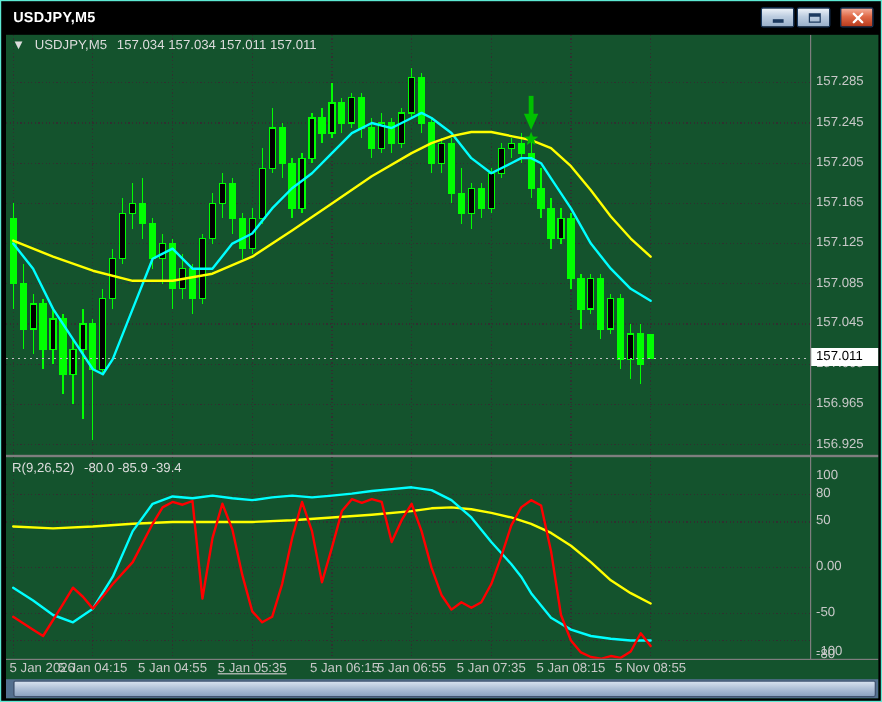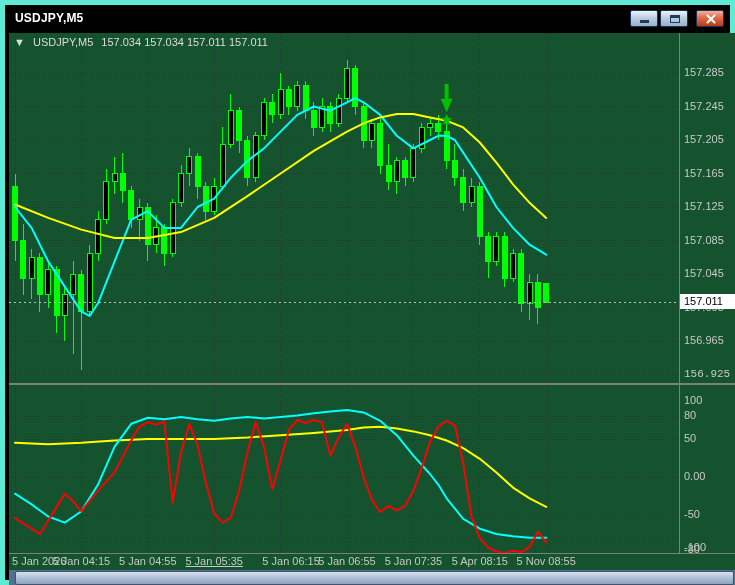--- a/index.html
+++ b/index.html
@@ -1,20 +1,20 @@
 <!DOCTYPE html>
 <html><head>
 <meta charset="utf-8">
 <style>
   html,body{margin:0;padding:0;}
   body{width:735px;height:585px;position:relative;overflow:hidden;
        font-family:"Liberation Sans",sans-serif;background:#000;}
   .window{position:absolute;inset:0;box-sizing:border-box;
           background:linear-gradient(180deg,#5585c4 0%,#34659f 18%,#2a5globe 0,#2a5a96 55%,#234f88 100%);
-          border:5px solid #5eead4;}
+          border:1px solid #5eead4;}
   .titlebar{position:absolute;left:4px;top:2px;right:4px;height:24px;}
   .title{position:absolute;left:6px;top:4px;font-size:12px;font-weight:bold;color:#fff;
          text-shadow:1px 1px 1px rgba(0,0,0,.55);letter-spacing:.2px;}
   .controls{position:absolute;right:2px;top:3px;display:flex;}
   .wbtn{width:28px;height:17px;margin-left:2px;border:1px solid #17365c;border-radius:2px;
         background:linear-gradient(#eef3f9,#bdcde0 45%,#9ab0ca);position:relative;padding:0;cursor:default;}
   .wbtn.close{margin-left:8px;background:linear-gradient(#f5b09b,#e06a48 45%,#b83a1c);}
   .g-min{position:absolute;left:9px;bottom:3px;width:9px;height:3px;background:#1d3a5f;}
   .g-max{position:absolute;left:9px;top:4px;width:10px;height:8px;border:1px solid #1d3a5f;
          border-top:3px solid #1d3a5f;box-sizing:border-box;background:transparent;}
@@ -232,21 +232,21 @@
       <div id="price-tag" style="top: 261.475px;">157.011</div>
     <div class="plabel" style="top: 33px;">157.285</div>
         <div class="plabel" style="top: 66.5px;">157.245</div>
         <div class="plabel" style="top: 100px;">157.205</div>
         <div class="plabel" style="top: 133.5px;">157.165</div>
         <div class="plabel" style="top: 167px;">157.125</div>
         <div class="plabel" style="top: 200.5px;">157.085</div>
         <div class="plabel" style="top: 234px;">157.045</div>
         <div class="plabel" style="top: 267.5px;">157.005</div>
         <div class="plabel" style="top: 301px;">156.965</div>
-        <div class="plabel" style="top: 334.5px; font-family: Liberation Mono, monospace;">156.925</div>
+        <div class="plabel" style="top: 334.5px;">156.925</div>
       </div>
 
     <div class="sep" id="sep1"></div>
 
     <div class="pane" id="ind-pane">
       <svg id="ind-svg" width="670" height="168">
           <line x1="6" y1="0" x2="6" y2="168" stroke="#303030" stroke-dasharray="1,2" shape-rendering="crispEdges"></line>
           <line x1="72.4" y1="0" x2="72.4" y2="168" stroke="#303030" stroke-dasharray="1,2" shape-rendering="crispEdges"></line>
           <line x1="138.8" y1="0" x2="138.8" y2="168" stroke="#303030" stroke-dasharray="1,2" shape-rendering="crispEdges"></line>
           <line x1="205.20000000000002" y1="0" x2="205.20000000000002" y2="168" stroke="#303030" stroke-dasharray="1,2" shape-rendering="crispEdges"></line>
@@ -257,41 +257,45 @@
           <line x1="537.2" y1="0" x2="537.2" y2="168" stroke="#303030" stroke-dasharray="1,2" shape-rendering="crispEdges"></line>
           <line x1="0" y1="31.200000000000003" x2="670" y2="31.200000000000003" stroke="#303030" stroke-dasharray="1,2" shape-rendering="crispEdges"></line>
           <line x1="0" y1="54" x2="670" y2="54" stroke="#303030" stroke-dasharray="1,2" shape-rendering="crispEdges"></line>
           <line x1="0" y1="92" x2="670" y2="92" stroke="#303030" stroke-dasharray="1,2" shape-rendering="crispEdges"></line>
           <line x1="0" y1="130" x2="670" y2="130" stroke="#303030" stroke-dasharray="1,2" shape-rendering="crispEdges"></line>
           <line x1="0" y1="152.8" x2="670" y2="152.8" stroke="#303030" stroke-dasharray="1,2" shape-rendering="crispEdges"></line>
           <polyline points="6.0,57.8 39.2,59.3 72.4,57.8 105.6,55.5 138.8,54.0 172.0,54.0 205.2,54.0 238.4,52.5 271.6,50.2 304.8,47.9 338.0,44.9 354.6,42.6 371.2,41.8 387.8,43.4 404.4,46.4 421.0,50.2 437.6,55.5 454.2,63.1 470.8,73.8 487.4,87.4 504.0,102.6 520.6,113.3 537.2,121.9" fill="none" stroke="#FFFF00" stroke-width="2" stroke-linejoin="round" stroke-linecap="round"></polyline>
           <polyline points="6.0,108.7 22.6,119.4 39.2,131.5 55.8,137.6 72.4,126.2 89.0,99.6 105.6,61.6 122.2,38.8 138.8,32.7 155.4,34.2 172.0,32.0 188.6,34.2 205.2,35.8 221.8,33.5 238.4,32.0 255.0,33.5 271.6,32.0 288.2,30.4 304.8,28.2 321.4,26.6 338.0,25.1 354.6,27.4 371.2,35.8 387.8,50.2 404.4,70.7 421.0,89.0 429.3,99.6 437.6,113.3 454.2,133.8 470.8,143.7 487.4,149.0 504.0,151.3 520.6,152.8 537.2,152.8" fill="none" stroke="#00FFFF" stroke-width="2" stroke-linejoin="round" stroke-linecap="round"></polyline>
           <polyline points="6.0,133.0 22.6,143.7 30.9,149.0 47.5,122.4 55.8,108.7 64.1,116.3 72.4,126.2 89.0,105.7 105.6,87.4 122.2,55.5 130.5,41.8 138.8,37.3 147.1,39.6 155.4,36.5 163.7,117.8 172.0,67.7 180.3,38.8 188.6,60.1 196.9,98.1 205.2,128.5 213.5,137.6 221.8,133.0 230.1,105.7 238.4,67.7 246.7,37.3 255.0,61.6 263.3,104.2 271.6,75.3 279.9,44.9 288.2,35.0 296.5,38.0 304.8,35.0 313.1,37.3 321.4,70.7 329.7,52.5 338.0,38.8 346.3,61.6 354.6,92.0 362.9,114.8 371.2,127.0 379.5,120.9 387.8,125.4 396.1,120.9 404.4,105.7 412.7,82.9 421.0,57.0 429.3,41.8 437.6,35.8 445.9,40.3 454.2,78.3 462.5,131.5 470.8,152.8 479.1,162.7 487.4,166.5 495.7,168.0 504.0,165.7 512.3,167.2 520.6,161.9 528.9,146.7 537.2,157.3" fill="none" stroke="#FF0000" stroke-width="2" stroke-linejoin="round" stroke-linecap="round"></polyline>
         </svg>
+      <div class="chart-header">
+        <span>R(9,26,52)</span>
+        <span>-80.0 -85.9 -39.4</span>
+      </div>
     <div class="plabel" style="top: 9px;">100</div>
         <div class="plabel" style="top: 24.2px;">80</div>
         <div class="plabel" style="top: 47px;">50</div>
         <div class="plabel" style="top: 85px;">0.00</div>
         <div class="plabel" style="top: 123px;">-50</div>
         <div class="plabel" style="top: 158px;">-80</div>
         <div class="plabel" style="top: 156px;">-100</div>
       </div>
 
     <div class="sep" id="sep2"></div>
     <div id="axis-sep"></div>
 
     <div id="time-axis">
         <div class="tlabel" style="left: 3px;">5 Jan 2026</div>
         <div class="tlabel" style="left: 72.4px; transform: translateX(-50%);">5 Jan 04:15</div>
         <div class="tlabel" style="left: 138.8px; transform: translateX(-50%);">5 Jan 04:55</div>
         <div class="tlabel" style="left: 205.2px; transform: translateX(-50%); text-decoration: underline;">5 Jan 05:35</div>
         <div class="tlabel" style="left: 271.6px; transform: translateX(-50%); padding-left: 21px;">5 Jan 06:15</div>
         <div class="tlabel" style="left: 338px; transform: translateX(-50%);">5 Jan 06:55</div>
         <div class="tlabel" style="left: 404.4px; transform: translateX(-50%);">5 Jan 07:35</div>
-        <div class="tlabel" style="left: 470.8px; transform: translateX(-50%);">5 Apr 08:15</div>
+        <div class="tlabel" style="left: 470.8px; transform: translateX(-50%);">5 Jan 08:15</div>
         <div class="tlabel" style="left: 537.2px; transform: translateX(-50%);">5 Nov 08:55</div>
       </div>
 
     <div class="hscroll">
       <div class="hthumb"></div>
     </div>
 
   </div>
 </div>
 

